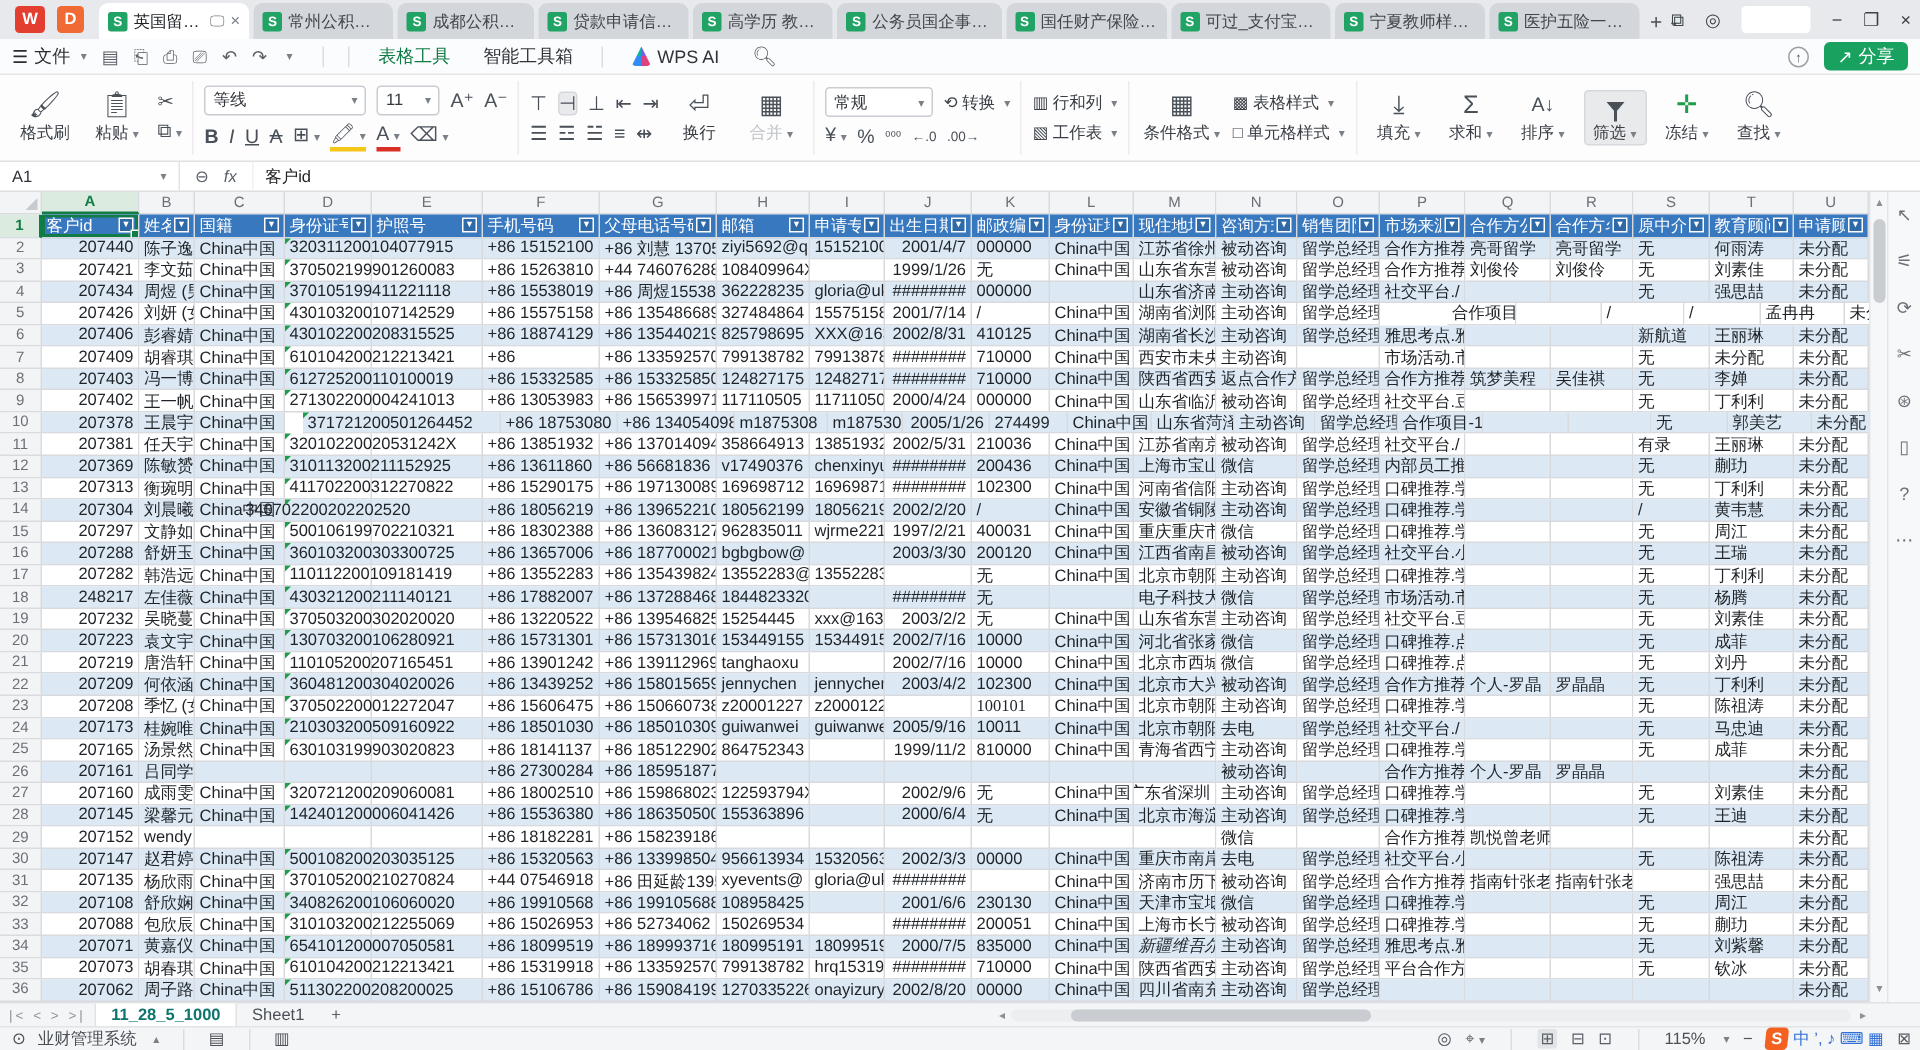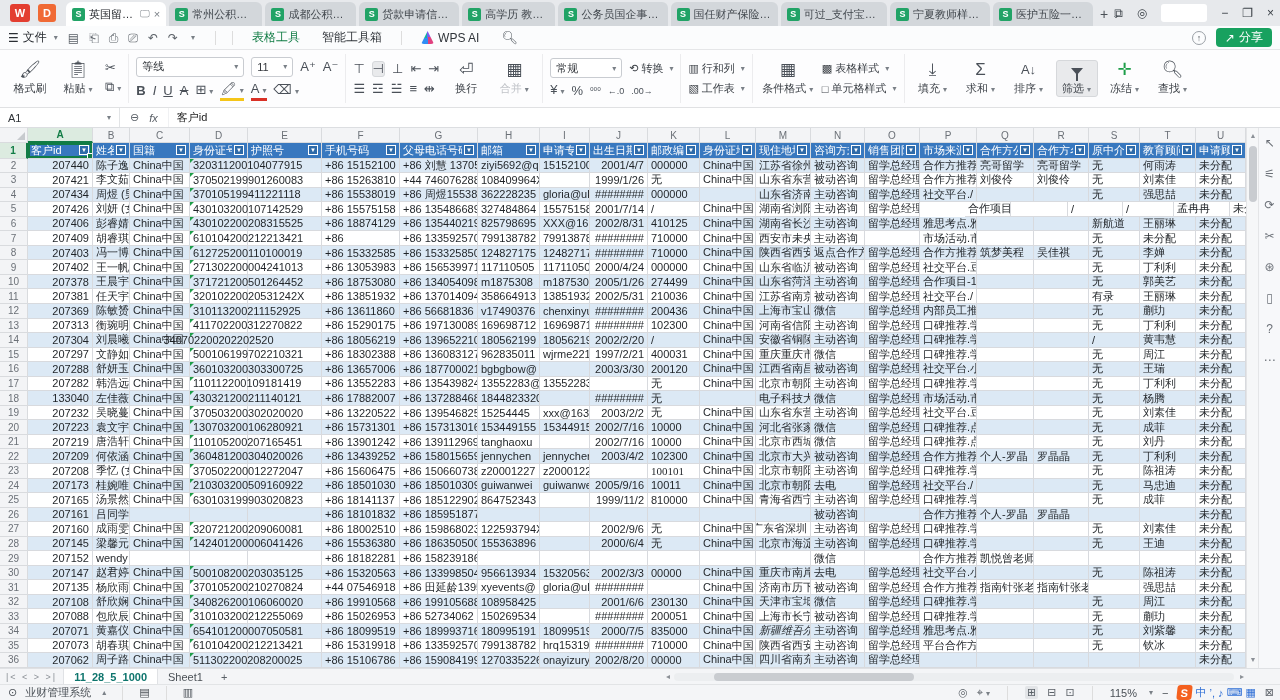--- a/index.html
+++ b/index.html
@@ -1014,21 +1014,21 @@
         <div class="rn">10</div>
         <div class="c num" style="width: 65px;">
           <span>207378</span>
         </div>
         <div class="c" style="width: 37px;">
           <span>王晨宇 (男</span>
         </div>
         <div class="c" style="width: 60px;">
           <span>China中国</span>
         </div>
-        <div class="c ovf gt" style="width: 58px;">
+        <div class="c ovf gt" style="width: 58px; margin-left: 12px;">
           <span class="tx">371721200501264452</span>
         </div>
         <div class="c" style="width: 74px;">
           <span></span>
         </div>
         <div class="c" style="width: 78px;">
           <span>+86 18753080</span>
         </div>
         <div class="c" style="width: 78px;">
           <span>+86 1340540988</span>
@@ -1534,21 +1534,21 @@
         <div class="c" style="width: 56px;">
           <span>丁利利</span>
         </div>
         <div class="c" style="width: 50px;">
           <span>未分配</span>
         </div>
       </div>
       <div class="grow banded">
         <div class="rn">18</div>
         <div class="c num" style="width: 65px;">
-          <span>133040</span>
+          <span>248217</span>
         </div>
         <div class="c" style="width: 37px;">
           <span>左佳薇 (女</span>
         </div>
         <div class="c" style="width: 60px;">
           <span>China中国</span>
         </div>
         <div class="c ovf gt" style="width: 58px;">
           <span class="tx">430321200211140121</span>
         </div>
@@ -2077,21 +2077,21 @@
         <div class="c" style="width: 60px;">
           <span></span>
         </div>
         <div class="c" style="width: 58px;">
           <span class="tx"></span>
         </div>
         <div class="c" style="width: 74px;">
           <span></span>
         </div>
         <div class="c" style="width: 78px;">
-          <span>+86 18101832</span>
+          <span>+86 27300284</span>
         </div>
         <div class="c" style="width: 78px;">
           <span>+86 18595187726</span>
         </div>
         <div class="c" style="width: 62px;">
           <span></span>
         </div>
         <div class="c" style="width: 50px;">
           <span></span>
         </div>

